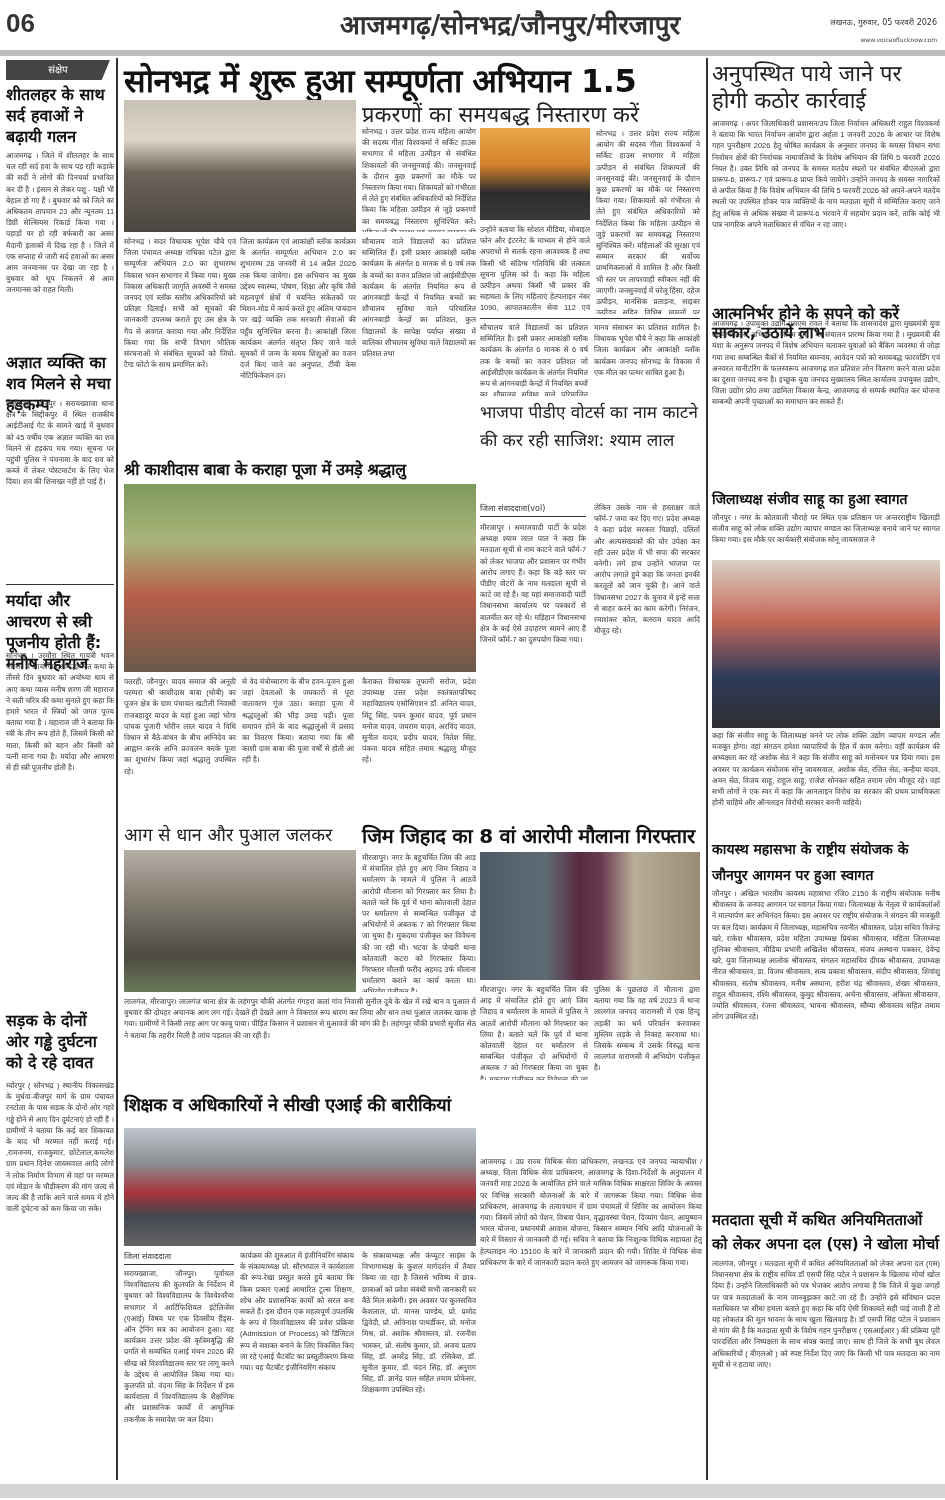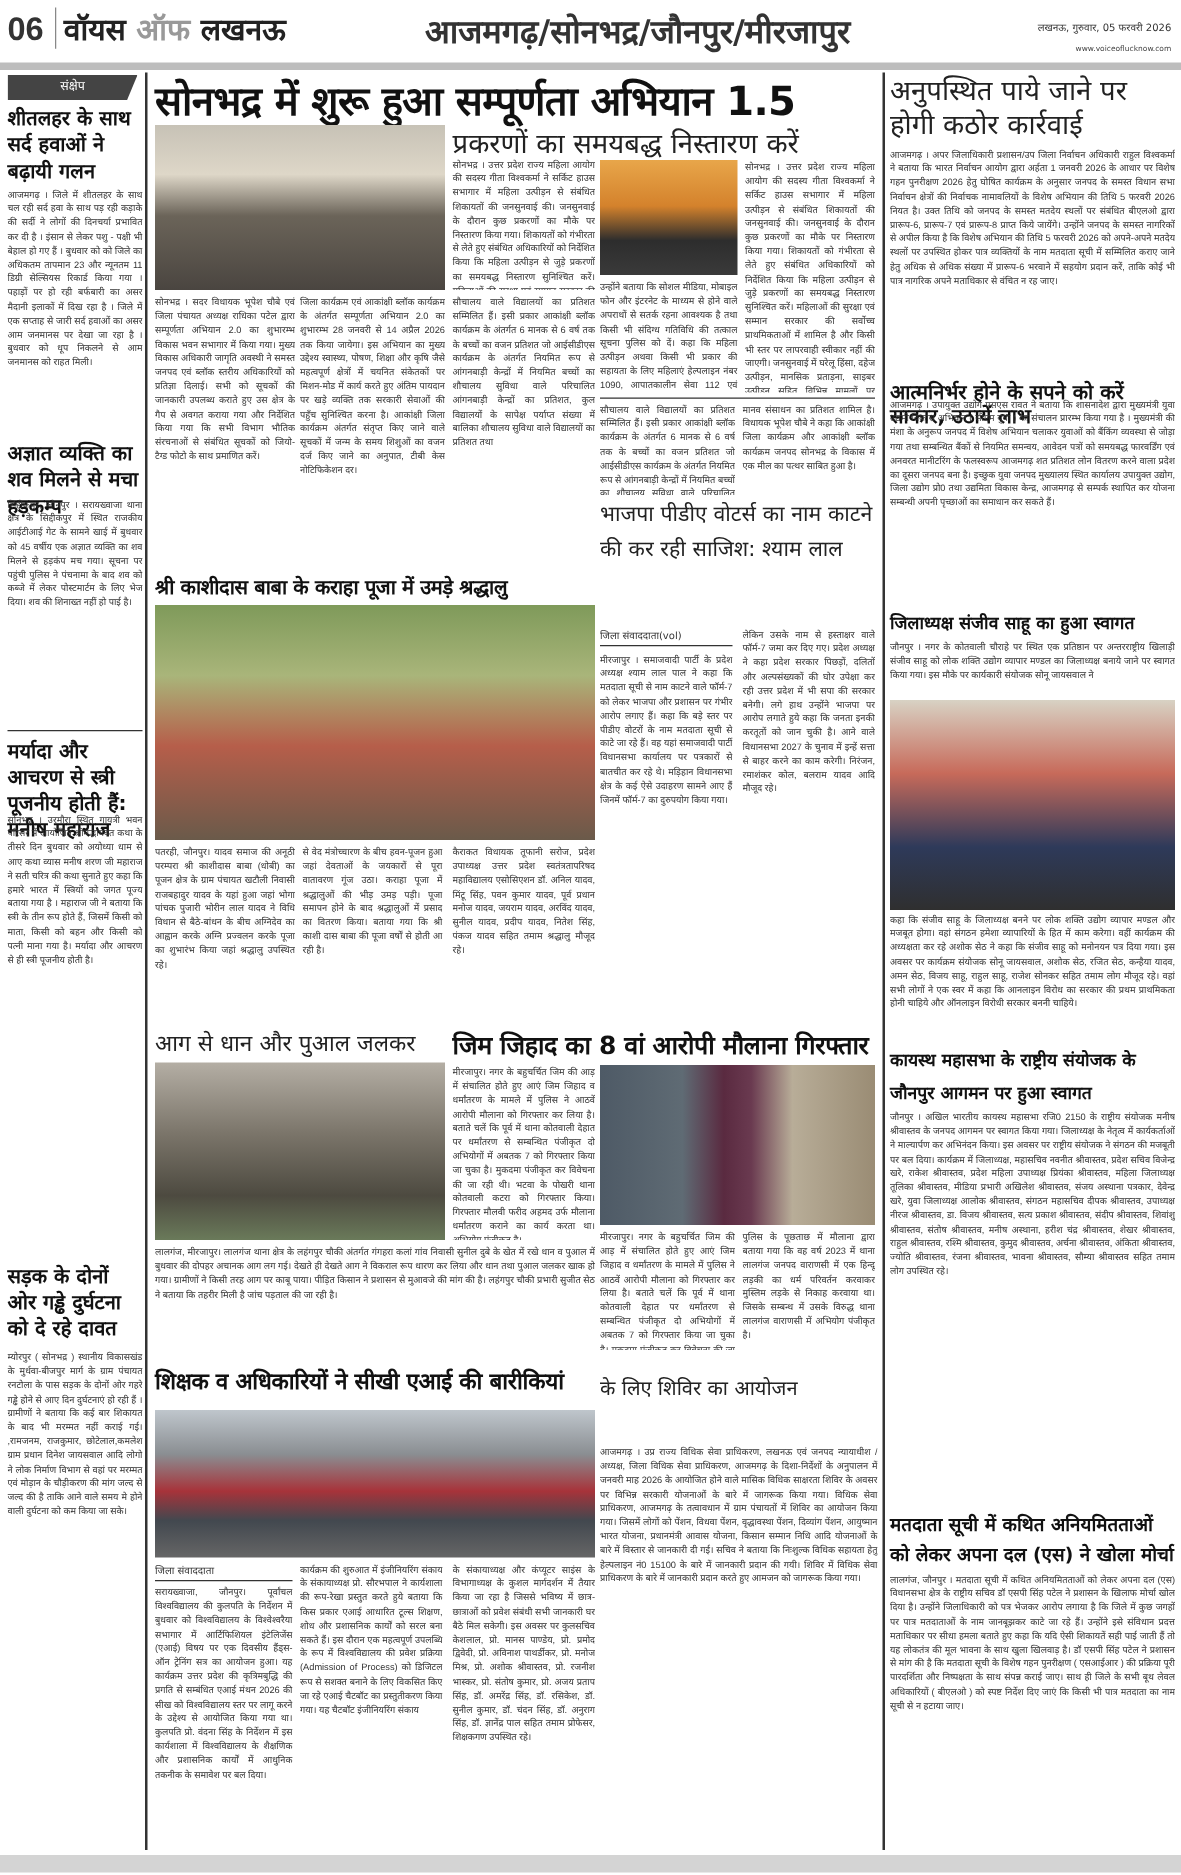--- a/index.html
+++ b/index.html
@@ -31,25 +31,20 @@
 .ph-welcome{background:linear-gradient(180deg,#d8d2c4 0%,#c76a5a 35%,#2e3a5a 70%,#2f2f2f 100%)}
 .ph-fire{background:linear-gradient(180deg,#b4aea4 0%,#7b756a 40%,#4d4a40 75%,#6a7a5a 100%)}
 .ph-police{background:linear-gradient(90deg,#4e5a66 0%,#5f6b74 30%,#5a2a40 45%,#6a3a50 55%,#b8ad98 70%,#9a8c74 100%)}
 .ph-group{background:linear-gradient(180deg,#bfc6cc 0%,#8a8e92 30%,#a7333a 55%,#42484f 75%,#666 100%)}
 </style>
 </head>
 <body>
 
 <div class="abs hdr">
   <div class="abs pgno">06</div>
-  <div class="abs brand">
-    <span>वॉयस</span>
-    <span class="of">ऑफ</span>
-    <span>लखनऊ</span>
-  </div>
   <div class="abs region">आजमगढ़/सोनभद्र/जौनपुर/मीरजापुर</div>
   <div class="abs dateline">लखनऊ, गुरुवार, 05 फरवरी 2026</div>
   <div class="abs website">www.voiceoflucknow.com</div>
 </div>
 <div class="abs hbar"></div>
 
 <div class="abs sanksh">संक्षेप</div>
 <div class="abs h1" style="left:6px;top:84px;width:108px">शीतलहर के साथ सर्द हवाओं ने बढ़ायी गलन</div>
 <div class="abs txt" style="left:6px;top:150px;width:108px;height:180px">आजमगढ़ । जिले में शीतलहर के साथ चल रही सर्द हवा के साथ पड़ रही कड़ाके की सर्दी ने लोगों की दिनचर्या प्रभावित कर दी है । इंसान से लेकर पशु - पक्षी भी बेहाल हो गए हैं । बुधवार को को जिले का अधिकतम तापमान 23 और न्यूनतम 11 डिग्री सेल्सियस रिकार्ड किया गया । पहाड़ों पर हो रही बर्फबारी का असर मैदानी इलाकों में दिख रहा है । जिले में एक सप्ताह से जारी सर्द हवाओं का असर आम जनमानस पर देखा जा रहा है । बुधवार को धूप निकलने से आम जनमानस को राहत मिली।</div>
 <div class="abs h1" style="left:6px;top:352px;width:108px">अज्ञात व्यक्ति का शव मिलने से मचा हड़कम्प</div>
@@ -106,21 +101,20 @@
 
 <div class="abs hmedb" style="left:124px;top:1092px;width:352px;font-size:18px">शिक्षक व अधिकारियों ने सीखी एआई की बारीकियां</div>
 <div class="abs photo ph-group" style="left:124px;top:1128px;width:352px;height:118px"></div>
 <div class="abs byline" style="left:124px;top:1250px;width:110px">जिला संवाददाता</div>
 <div class="abs hrule" style="left:124px;top:1264px;width:110px"></div>
 <div class="abs txt" style="left:124px;top:1268px;width:110px;height:210px">सरायख्वाजा, जौनपुर। पूर्वांचल विश्वविद्यालय की कुलपति के निर्देशन में बुधवार को विश्वविद्यालय के विश्वेश्वरैया सभागार में आर्टिफिशियल इंटेलिजेंस (एआई) विषय पर एक दिवसीय हैंड्स-ऑन ट्रेनिंग सत्र का आयोजन हुआ। यह कार्यक्रम उत्तर प्रदेश की कृत्रिमबुद्धि की प्रगति से सम्बंधित एआई मंथन 2026 की सीख को विश्वविद्यालय स्तर पर लागू करने के उद्देश्य से आयोजित किया गया था। कुलपति प्रो. वंदना सिंह के निर्देशन में इस कार्यशाला में विश्वविद्यालय के शैक्षणिक और प्रशासनिक कार्यों में आधुनिक तकनीक के समावेश पर बल दिया।</div>
 <div class="abs txt" style="left:240px;top:1250px;width:114px;height:228px">कार्यक्रम की शुरुआत में इंजीनियरिंग संकाय के संकायाध्यक्ष प्रो. सौरभपाल ने कार्यशाला की रूप-रेखा प्रस्तुत करते हुये बताया कि किस प्रकार एआई आधारित टूल्स शिक्षण, शोध और प्रशासनिक कार्यों को सरल बना सकते हैं। इस दौरान एक महत्वपूर्ण उपलब्धि के रूप में विश्वविद्यालय की प्रवेश प्रक्रिया (Admission of Process) को डिजिटल रूप से सशक्त बनाने के लिए विकसित किए जा रहे एआई चैटबॉट का प्रस्तुतीकरण किया गया। यह चैटबॉट इंजीनियरिंग संकाय</div>
 <div class="abs txt" style="left:362px;top:1250px;width:114px;height:228px">के संकायाध्यक्ष और कंप्यूटर साइंस के विभागाध्यक्ष के कुशल मार्गदर्शन में तैयार किया जा रहा है जिससे भविष्य में छात्र-छात्राओं को प्रवेश संबंधी सभी जानकारी घर बैठे मिल सकेगी। इस अवसर पर कुलसचिव केशलाल, प्रो. मानस पाण्डेय, प्रो. प्रमोद द्विवेदी, प्रो. अविनाश पाथर्डीकर, प्रो. मनोज मिश्र, प्रो. अशोक श्रीवास्तव, प्रो. रजनीश भास्कर, प्रो. संतोष कुमार, प्रो. अजय प्रताप सिंह, डॉ. अमरेंद्र सिंह, डॉ. रसिकेश, डॉ. सुनील कुमार, डॉ. चंदन सिंह, डॉ. अनुराग सिंह, डॉ. ज्ञानेंद्र पाल सहित तमाम प्रोफेसर, शिक्षकगण उपस्थित रहे।</div>
 
 <div class="abs hmed" style="left:480px;top:1098px;width:222px;font-size:16px;line-height:26px">
-  <div>के लिए शिविर का आयोजन</div>
 </div>
 <div class="abs txt" style="left:480px;top:1156px;width:222px;height:322px">आजमगढ़ । उप्र राज्य विधिक सेवा प्राधिकरण, लखनऊ एवं जनपद न्यायाधीश / अध्यक्ष, जिला विधिक सेवा प्राधिकरण, आजमगढ़ के दिशा-निर्देशों के अनुपालन में जनवरी माह 2026 के आयोजित होने वाले मासिक विधिक साक्षरता शिविर के अवसर पर विभिन्न सरकारी योजनाओं के बारे में जागरूक किया गया। विधिक सेवा प्राधिकरण, आजमगढ़ के तत्वावधान में ग्राम पंचायतों में शिविर का आयोजन किया गया। जिसमें लोगों को पेंशन, विधवा पेंशन, वृद्धावस्था पेंशन, दिव्यांग पेंशन, आयुष्मान भारत योजना, प्रधानमंत्री आवास योजना, किसान सम्मान निधि आदि योजनाओं के बारे में विस्तार से जानकारी दी गई। सचिव ने बताया कि निःशुल्क विधिक सहायता हेतु हेल्पलाइन नं0 15100 के बारे में जानकारी प्रदान की गयी। शिविर में विधिक सेवा प्राधिकरण के बारे में जानकारी प्रदान करते हुए आमजन को जागरूक किया गया।</div>
 
 <div class="abs hmed" style="left:712px;top:60px;width:228px;font-size:22px;line-height:27px">अनुपस्थित पाये जाने पर होगी कठोर कार्रवाई</div>
 <div class="abs txt" style="left:712px;top:118px;width:228px;height:178px">आजमगढ़ । अपर जिलाधिकारी प्रशासन/उप जिला निर्वाचन अधिकारी राहुल विश्वकर्मा ने बताया कि भारत निर्वाचन आयोग द्वारा अर्हता 1 जनवरी 2026 के आधार पर विशेष गहन पुनरीक्षण 2026 हेतु घोषित कार्यक्रम के अनुसार जनपद के समस्त विधान सभा निर्वाचन क्षेत्रों की निर्वाचक नामावलियों के विशेष अभियान की तिथि 5 फरवरी 2026 नियत है। उक्त तिथि को जनपद के समस्त मतदेय स्थलों पर संबंधित बीएलओ द्वारा प्रारूप-6, प्रारूप-7 एवं प्रारूप-8 प्राप्त किये जायेंगे। उन्होंने जनपद के समस्त नागरिकों से अपील किया है कि विशेष अभियान की तिथि 5 फरवरी 2026 को अपने-अपने मतदेय स्थलों पर उपस्थित होकर पात्र व्यक्तियों के नाम मतदाता सूची में सम्मिलित कराए जाने हेतु अधिक से अधिक संख्या में प्रारूप-6 भरवाने में सहयोग प्रदान करें, ताकि कोई भी पात्र नागरिक अपने मताधिकार से वंचित न रह जाए।</div>
 <div class="abs h2" style="left:712px;top:304px;width:228px;font-size:16px">आत्मनिर्भर होने के सपने को करें साकार, उठायें लाभ</div>
 <div class="abs txt" style="left:712px;top:318px;width:228px;height:170px">आजमगढ़ । उपायुक्त उद्योग एसएस रावत ने बताया कि शासनादेश द्वारा मुख्यमंत्री युवा उद्यमी विकास अभियान ( सीएम युवा ) का संचालन प्रारम्भ किया गया है । मुख्यमंत्री की मंशा के अनुरूप जनपद में विशेष अभियान चलाकर युवाओं को बैंकिंग व्यवस्था से जोड़ा गया तथा सम्बन्धित बैंकों से नियमित समन्वय, आवेदन पत्रों को समयबद्ध फारवर्डिंग एवं अनवरत मानीटरिंग के फलस्वरूप आजमगढ़ शत प्रतिशत लोन वितरण करने वाला प्रदेश का दूसरा जनपद बना है। इच्छुक युवा जनपद मुख्यालय स्थित कार्यालय उपायुक्त उद्योग, जिला उद्योग प्रो0 तथा उद्यमिता विकास केन्द्र, आजमगढ़ से सम्पर्क स्थापित कर योजना सम्बन्धी अपनी पृच्छाओं का समाधान कर सकते हैं।</div>
 <div class="abs h2" style="left:712px;top:490px;width:228px">जिलाध्यक्ष संजीव साहू का हुआ स्वागत</div>
 <div class="abs txt" style="left:712px;top:512px;width:228px;height:46px">जौनपुर । नगर के कोतवाली चौराहे पर स्थित एक प्रतिष्ठान पर अन्तरराष्ट्रीय खिलाड़ी संजीव साहू को लोक शक्ति उद्योग व्यापार मण्डल का जिलाध्यक्ष बनाये जाने पर स्वागत किया गया। इस मौके पर कार्यकारी संयोजक सोनू जायसवाल ने</div>
 <div class="abs photo ph-welcome" style="left:712px;top:560px;width:228px;height:168px"></div>

